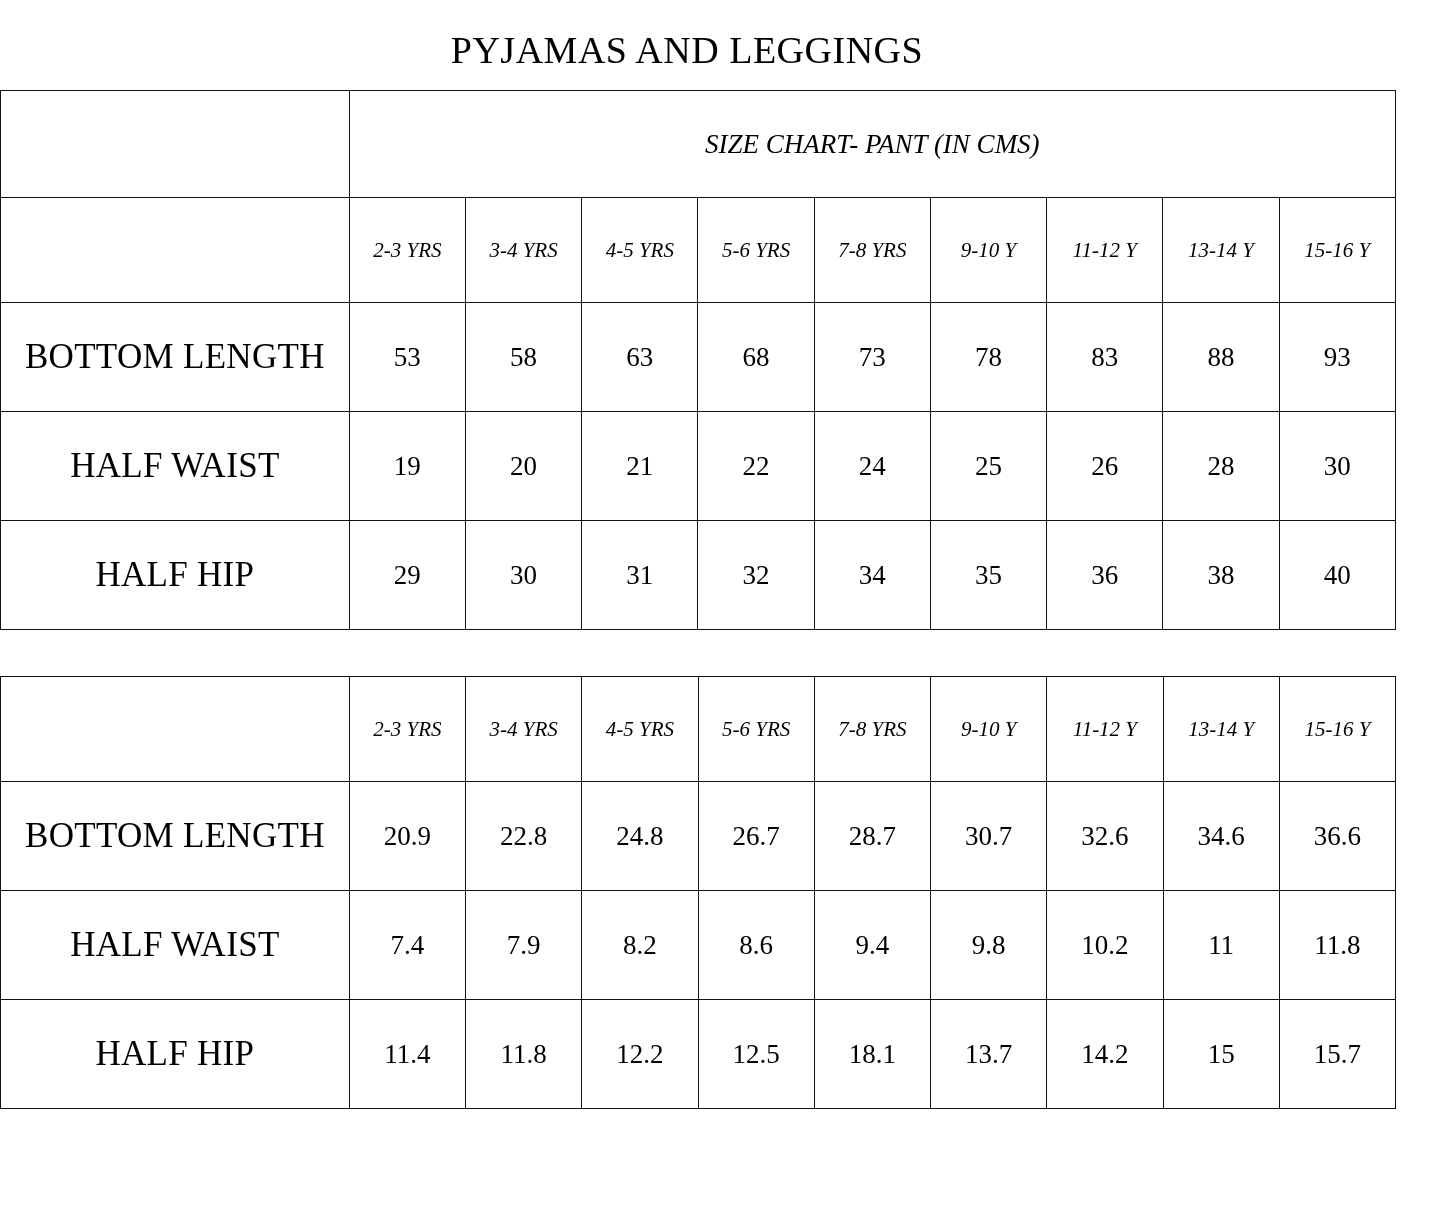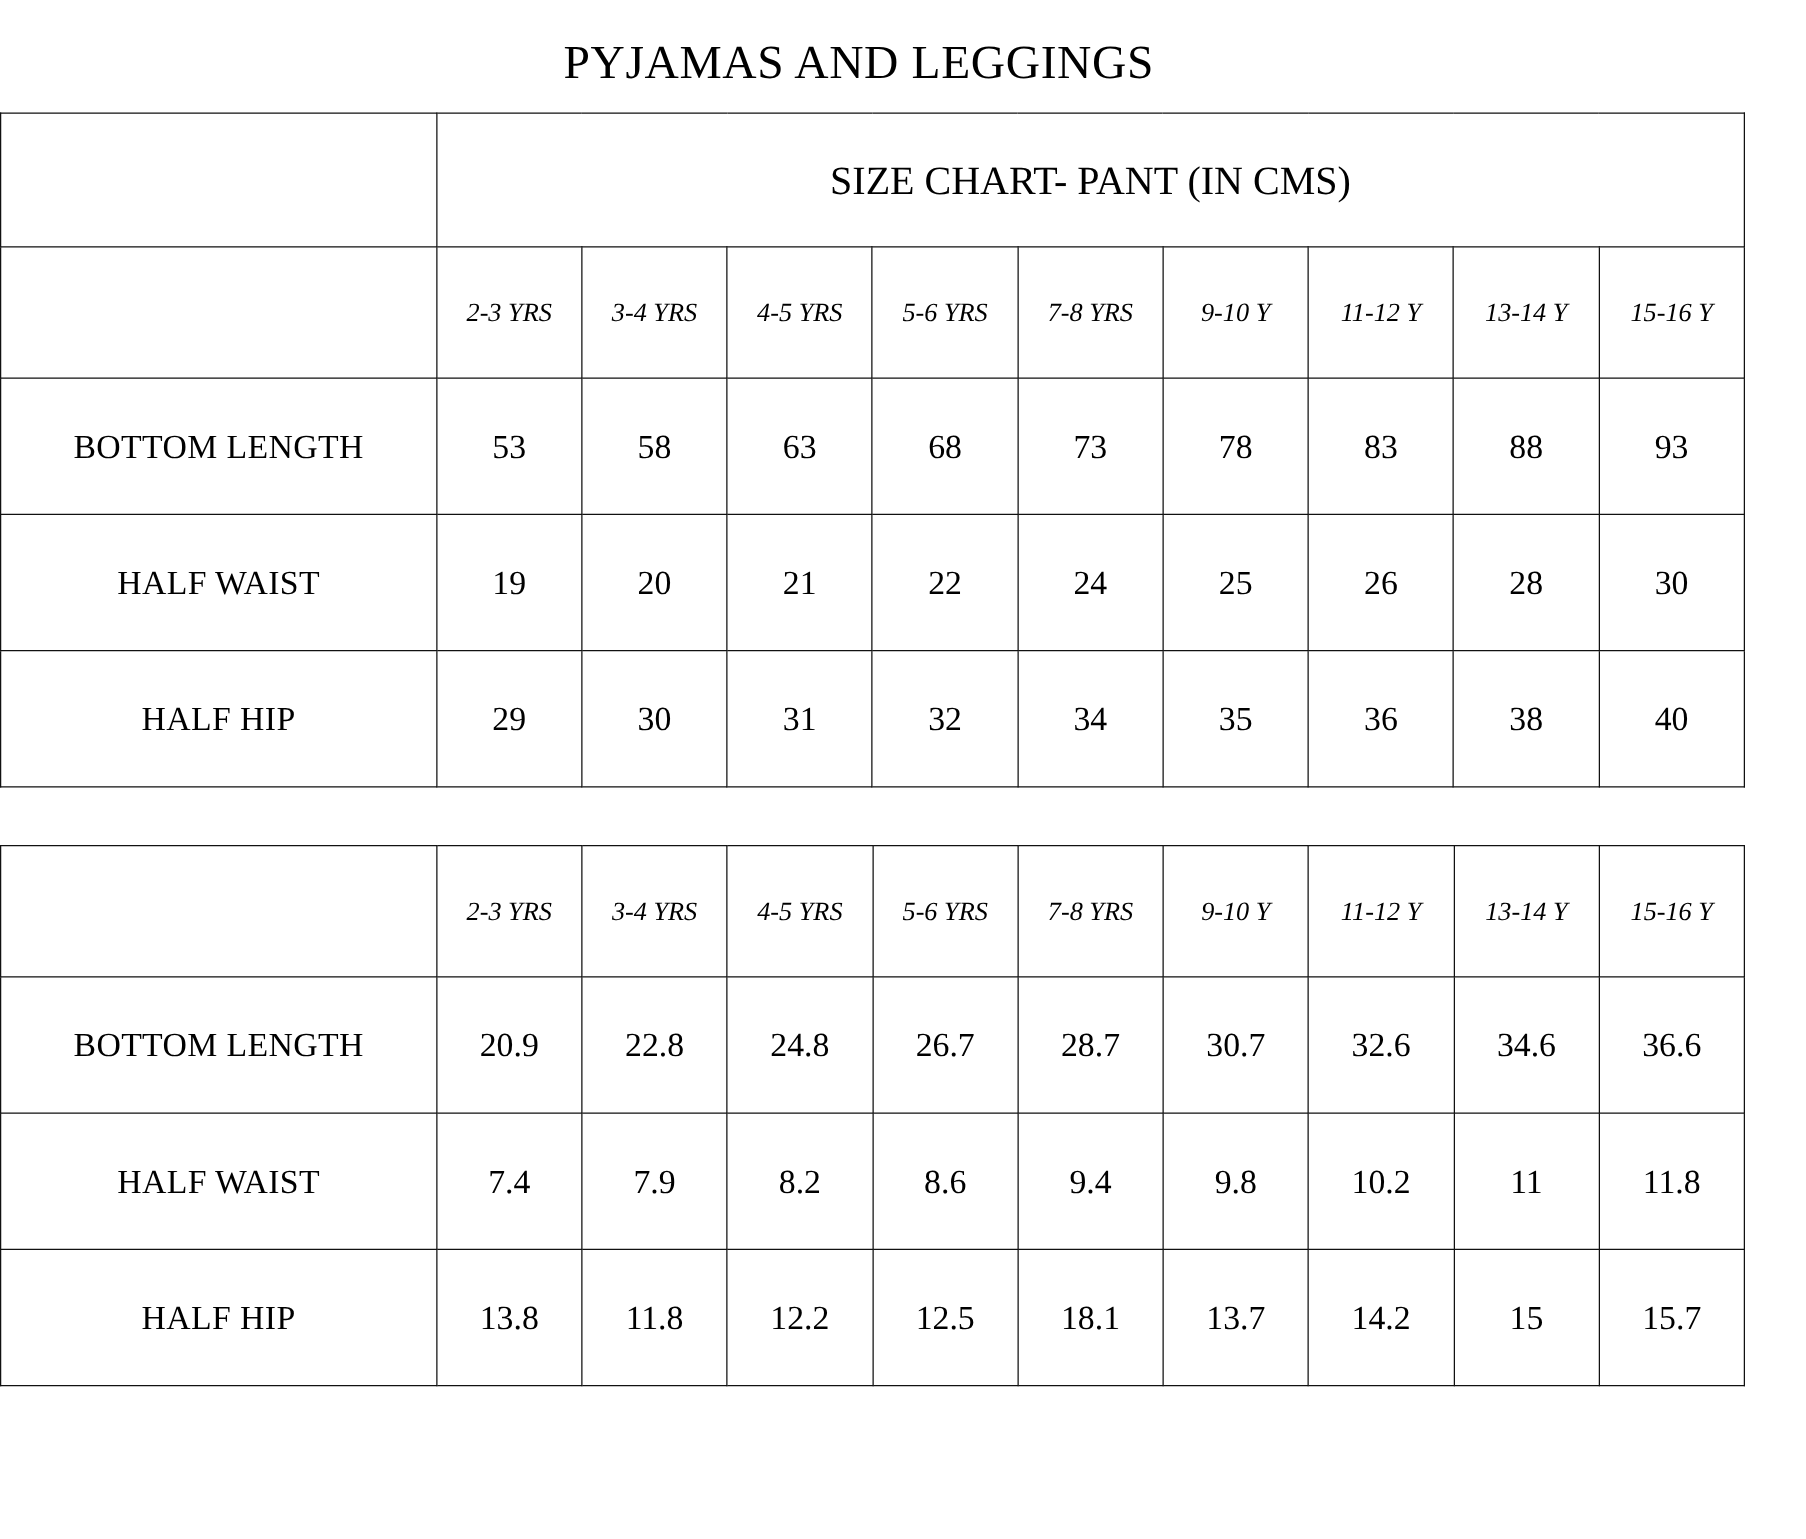--- a/index.html
+++ b/index.html
@@ -39,33 +39,34 @@
     vertical-align: middle;
     font-weight: 400;
     font-family: "Liberation Serif", "DejaVu Serif", serif;
     padding: 4px 2px;
   }
   .col-label { width: 348px; }
   .col-size  { width: 116px; }
 
   .row-title td {
     height: 98px;
-    font-size: 32px;
+    font-size: 27px;
+    font-style: italic;
   }
   .row-head td {
     height: 96px;
     font-size: 21px;
     font-style: italic;
   }
   .row-data td {
     height: 100px;
     font-size: 27px;
   }
   .row-data td.label-cell {
-    font-size: 27px;
+    font-size: 35px;
     letter-spacing: 0.3px;
   }
   .blank-cell {
     border-right: 1px solid #111111;
   }
   .table-gap {
     height: 46px;
   }
 </style>
 </head>
@@ -191,21 +192,21 @@
         <td>8.2</td>
         <td>8.6</td>
         <td>9.4</td>
         <td>9.8</td>
         <td>10.2</td>
         <td>11</td>
         <td>11.8</td>
       </tr>
       <tr class="row-data">
         <td class="label-cell">HALF HIP</td>
-        <td>13.8</td>
+        <td>11.4</td>
         <td>11.8</td>
         <td>12.2</td>
         <td>12.5</td>
         <td>18.1</td>
         <td>13.7</td>
         <td>14.2</td>
         <td>15</td>
         <td>15.7</td>
       </tr>
     </tbody>

